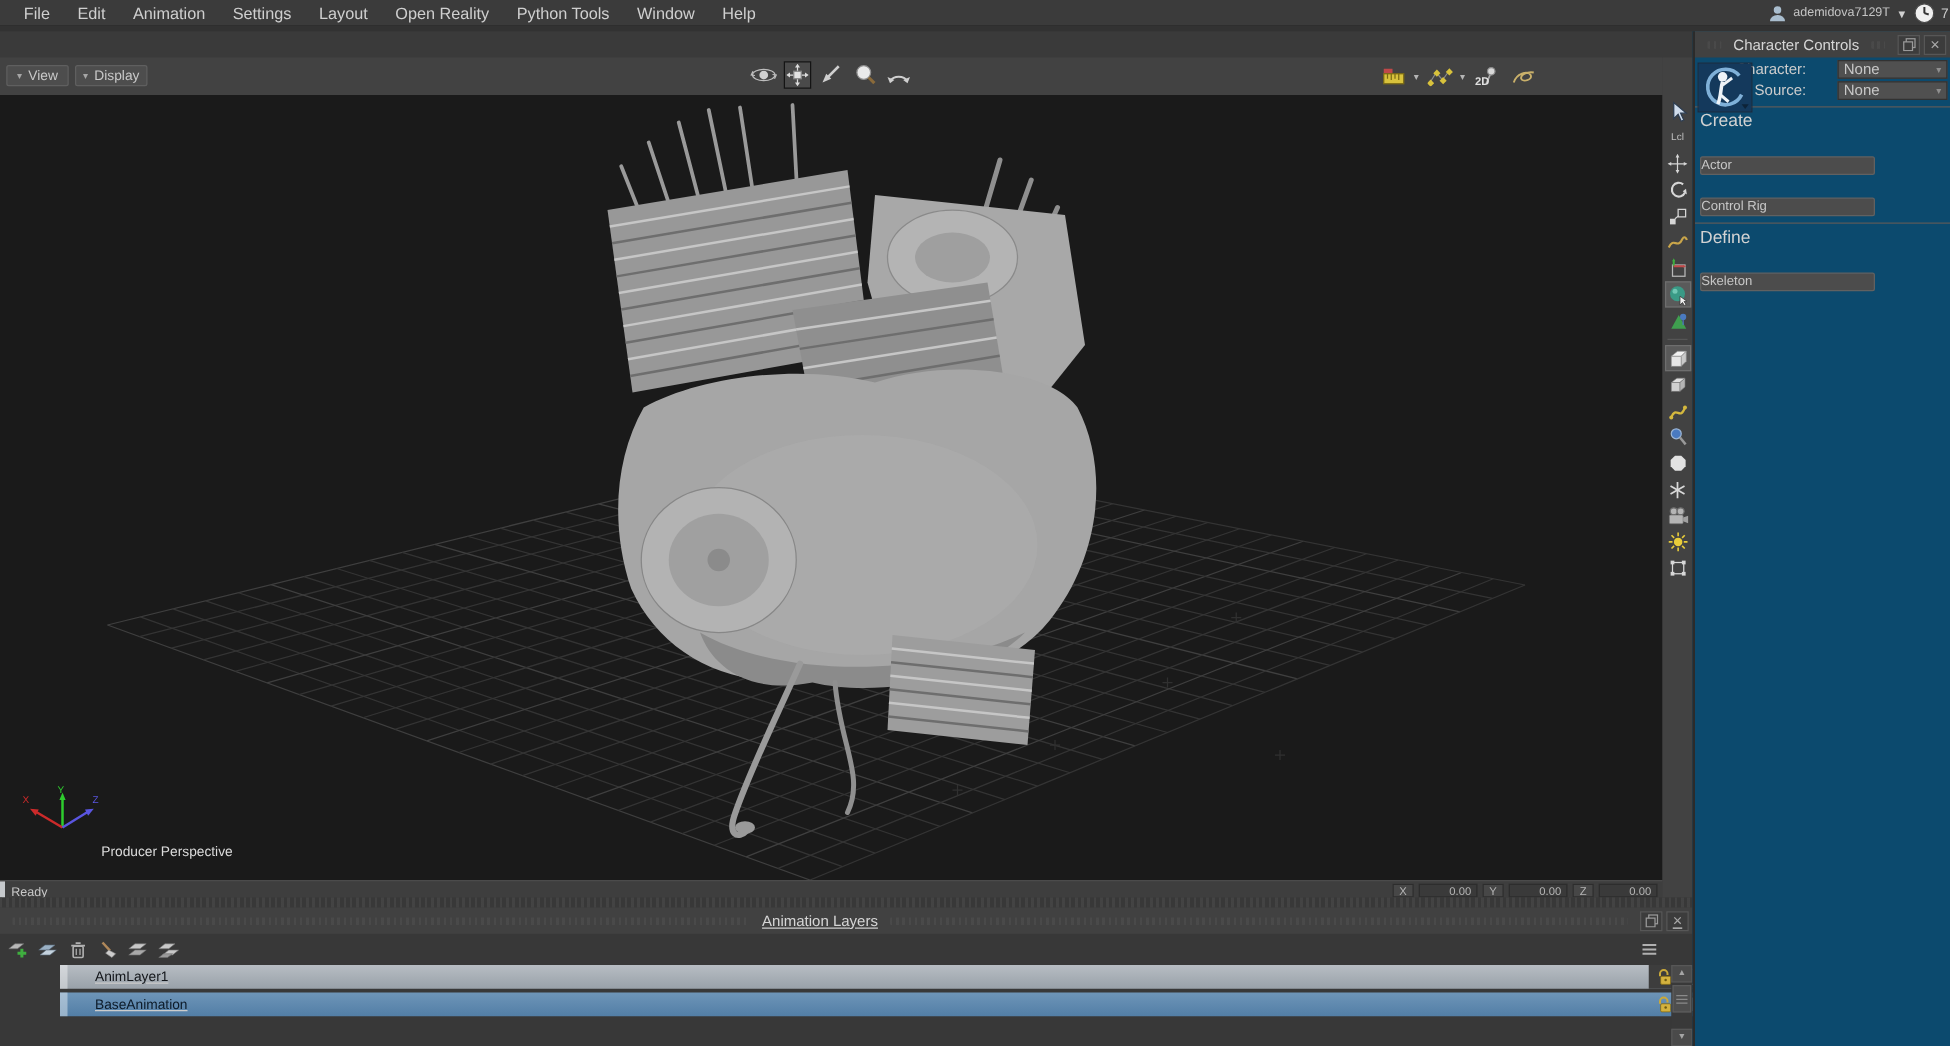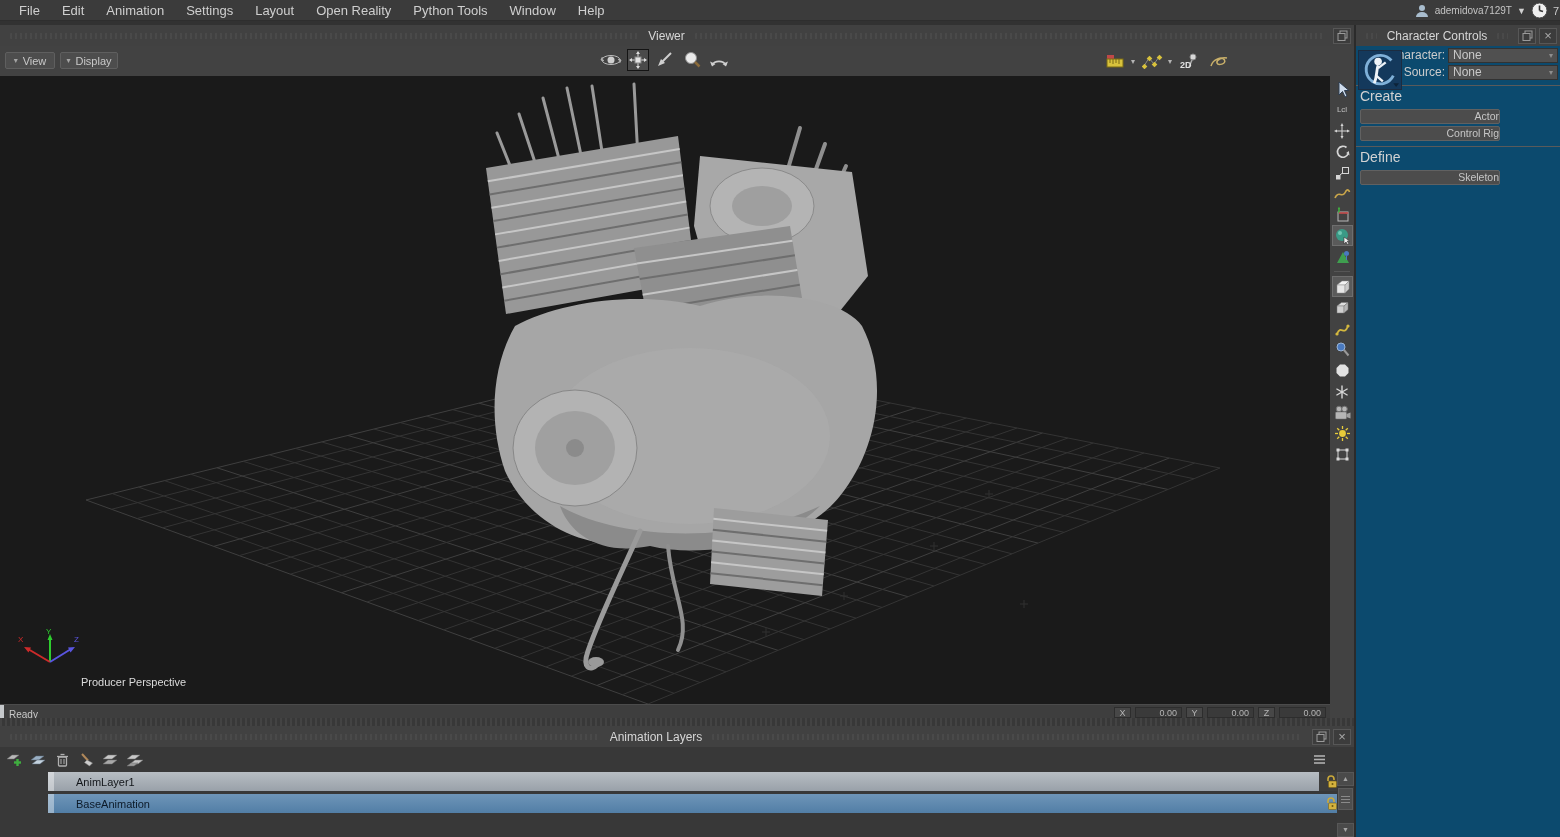--- a/index.html
+++ b/index.html
@@ -55,28 +55,28 @@
   .tool.sel{background:#5a5a5a;border:1px solid #6e6e6e;}
   .tool .lcl{font-size:8px;color:#c0c0c0;}
   .tool-sep{width:16px;height:1px;background:#565656;margin:4px 0;flex:none;}
 
   
   .right-panel{position:absolute;left:1354px;top:25px;width:206px;height:812px;background:#0c4a6e;border-left:2px solid #2b2b2b;z-index:20;}
   .cc-body{position:relative;}
   .char-icon{position:absolute;left:2px;top:3px;width:44px;height:40px;z-index:3;border:1px solid #1c2c40;}
   .cc-row{display:flex;align-items:center;height:16px;margin-top:1px;}
   .cc-label{width:92px;text-align:right;font-size:12px;color:#cccccc;padding-right:3px;white-space:nowrap;overflow:hidden;}
-  .cc-field{flex:1;height:15px;background:#505050;border:1px solid #323232;display:flex;align-items:center;font-size:12px;color:#c8c8c8;padding-left:4px;margin-right:2px;position:relative;}
+  .cc-field{flex:1;height:15px;background:#505050;border:1px solid #323232;display:flex;align-items:center;font-size:12px;color:#c8c8c8;padding-left:4px;margin-right:2px;position:relative;margin-left:22px;}
   .cc-field .fchev{position:absolute;right:4px;font-size:8px;color:#8e8e8e;}
   .panel-sep{border-top:1px solid #5a5a5a;margin-top:5px;}
   .panel-h{font-size:14px;color:#d2d2d2;padding:2px 4px 3px 4px;}
-  .panel-btn{display:block;width:140px;height:15px;margin:2px 0 2px 4px;background:#4c4c4c;border:1px solid #616161;border-radius:2px;font-size:10.5px;color:#c6c6c6;text-align:right;line-height:13px;font-family:"Liberation Sans",sans-serif;}
-
-  
-  .layers-panel{position:absolute;left:0;top:718px;width:1354px;height:119px;background:#383838;z-index:10;}
+  .panel-btn{display:block;width:140px;height:15px;margin:18px 0 2px 4px;background:#4c4c4c;border:1px solid #616161;border-radius:2px;font-size:10.5px;color:#c6c6c6;text-align:left;line-height:13px;font-family:"Liberation Sans",sans-serif;}
+
+  
+  .layers-panel{position:absolute;left:0;top:718px;width:1354px;height:119px;background:#383838;z-index:10;text-decoration:underline;}
   .layers-tex{height:8px;background:repeating-linear-gradient(90deg,#464646 0 2px,transparent 2px 5px);opacity:.8;}
   .layers-titlebar{width:1354px;}
   .layers-toolbar{height:25px;display:flex;align-items:center;gap:7px;padding-left:6px;position:relative;}
   .lt-icon{width:17px;height:17px;display:flex;align-items:center;justify-content:center;}
   .lt-menu{position:absolute;right:26px;top:4px;}
   .layer-rows{position:relative;height:64px;}
   .layer-row{position:relative;width:1334px;height:19px;margin-bottom:3px;display:flex;align-items:center;margin-left:48px;}
   .layer-row.gray{background:linear-gradient(#b7bdc3,#99a1a9);}
   .layer-row.blue{background:linear-gradient(#6e95b8,#527ea6);}
   .layer-row .notch{width:6px;height:100%;background:rgba(255,255,255,.4);flex:none;}
@@ -120,31 +120,20 @@
       <svg width="17" height="17">
           <circle cx="8.5" cy="8.5" r="7.5" fill="#efefef" stroke="#4a4a4a"></circle>
           <line x1="8.5" y1="8.5" x2="8.5" y2="3.5" stroke="#333" stroke-width="1.6"></line>
           <line x1="8.5" y1="8.5" x2="12" y2="9.6" stroke="#333" stroke-width="1.6"></line>
         </svg>
       <span class="edge-glyph">7</span>
     </div>
   </div>
   <div class="gap-strip"></div>
 
-  <div class="titlebar viewer-titlebar">
-    <span class="tex"></span>
-    <span class="ttl">Viewer</span>
-    <span class="tex"></span>
-    <span class="tb-btn">
-      <svg width="11" height="11">
-          <rect x="3" y="1" width="7" height="7" fill="none" stroke="#9a9a9a"></rect>
-          <rect x="1" y="3.5" width="7" height="7" fill="#3c3c3c" stroke="#9a9a9a"></rect>
-        </svg>
-    </span>
-  </div>
 
   <div class="viewer-toolbar">
     <div class="dd-btn" style="left:5px;width:50px;">
       <span class="arr">▾</span>
       <span>View</span>
     </div>
     <div class="dd-btn" style="left:60px;width:58px;">
       <span class="arr">▾</span>
       <span>Display</span>
     </div>

